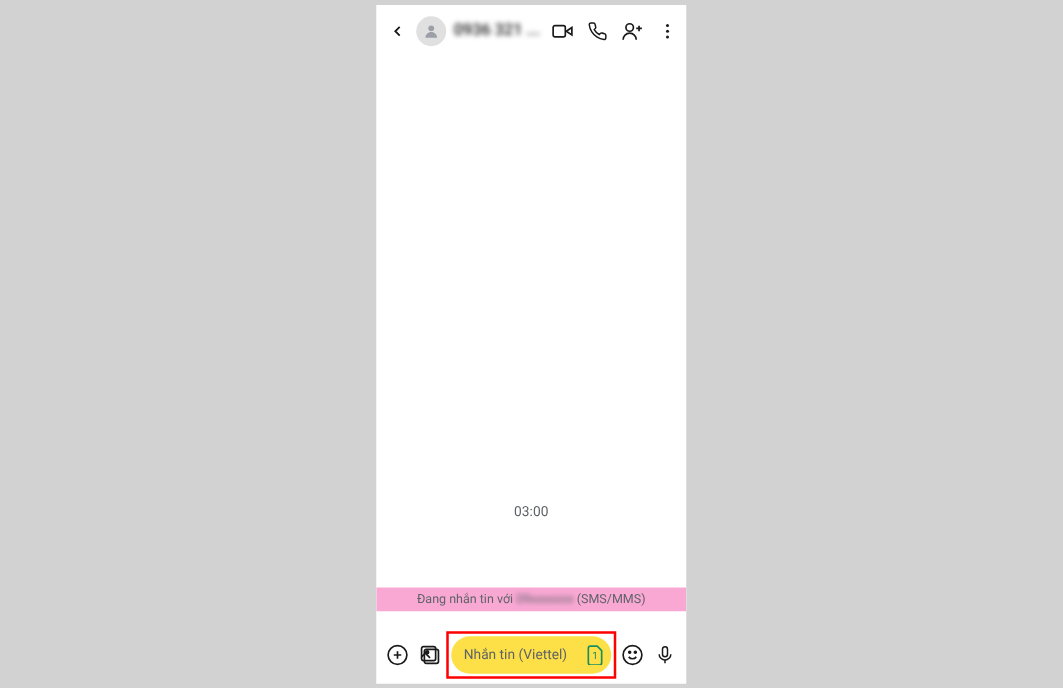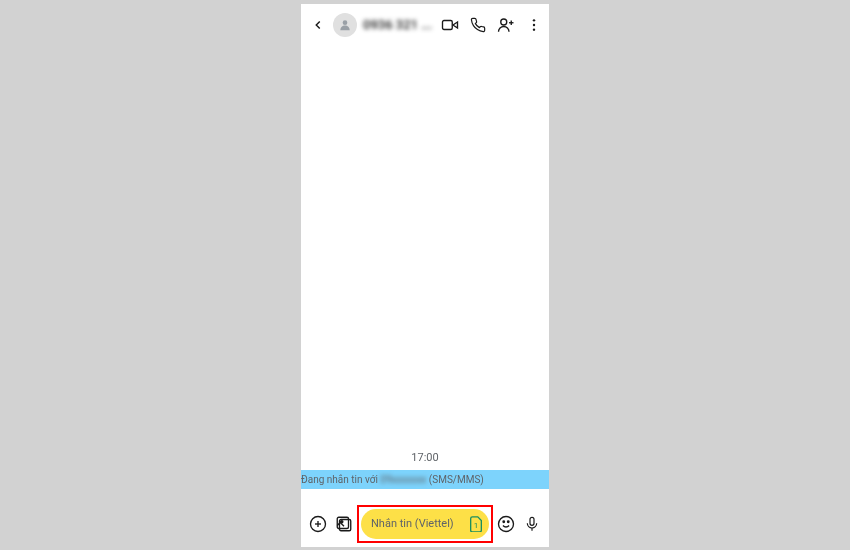--- a/index.html
+++ b/index.html
@@ -76,24 +76,26 @@
       flex-direction: column;
       justify-content: flex-end;
     }
     .timestamp {
       text-align: center;
       font-size: 11px;
       color: #5f6368;
       margin-bottom: 6px;
     }
     .info-banner {
-      background: #7dd3fc;
+      background: #f9a8d4;
       font-size: 10px;
       color: #5f6368;
+      text-align: center;
       padding: 4px 0;
+      margin-top: 48px;
     }
     .info-banner .blurred {
       filter: blur(2px);
       display: inline-block;
     }
     .composer {
       position: absolute;
       bottom: 8px;
       left: 0;
       right: 0;
@@ -188,21 +190,21 @@
         <svg width="16" height="16" viewBox="0 0 24 24" fill="#1a1a1a">
           <circle cx="12" cy="5" r="1.8"></circle>
           <circle cx="12" cy="12" r="1.8"></circle>
           <circle cx="12" cy="19" r="1.8"></circle>
         </svg>
       </div>
     </div>
   </div>
 
   <div class="conversation">
-    <div class="timestamp">17:00</div>
+    <div class="timestamp">03:00</div>
     <div class="info-banner">
       <span>Đang nhắn tin với </span><span class="blurred">09xxxxxxx</span><span> (SMS/MMS)</span>
     </div>
   </div>
 
   <div class="composer">
     <div class="composer-left">
       <div class="icon-btn">
         <svg width="20" height="20" viewBox="0 0 24 24" fill="none" stroke="#1a1a1a" stroke-width="1.8">
           <circle cx="12" cy="12" r="10"></circle>

